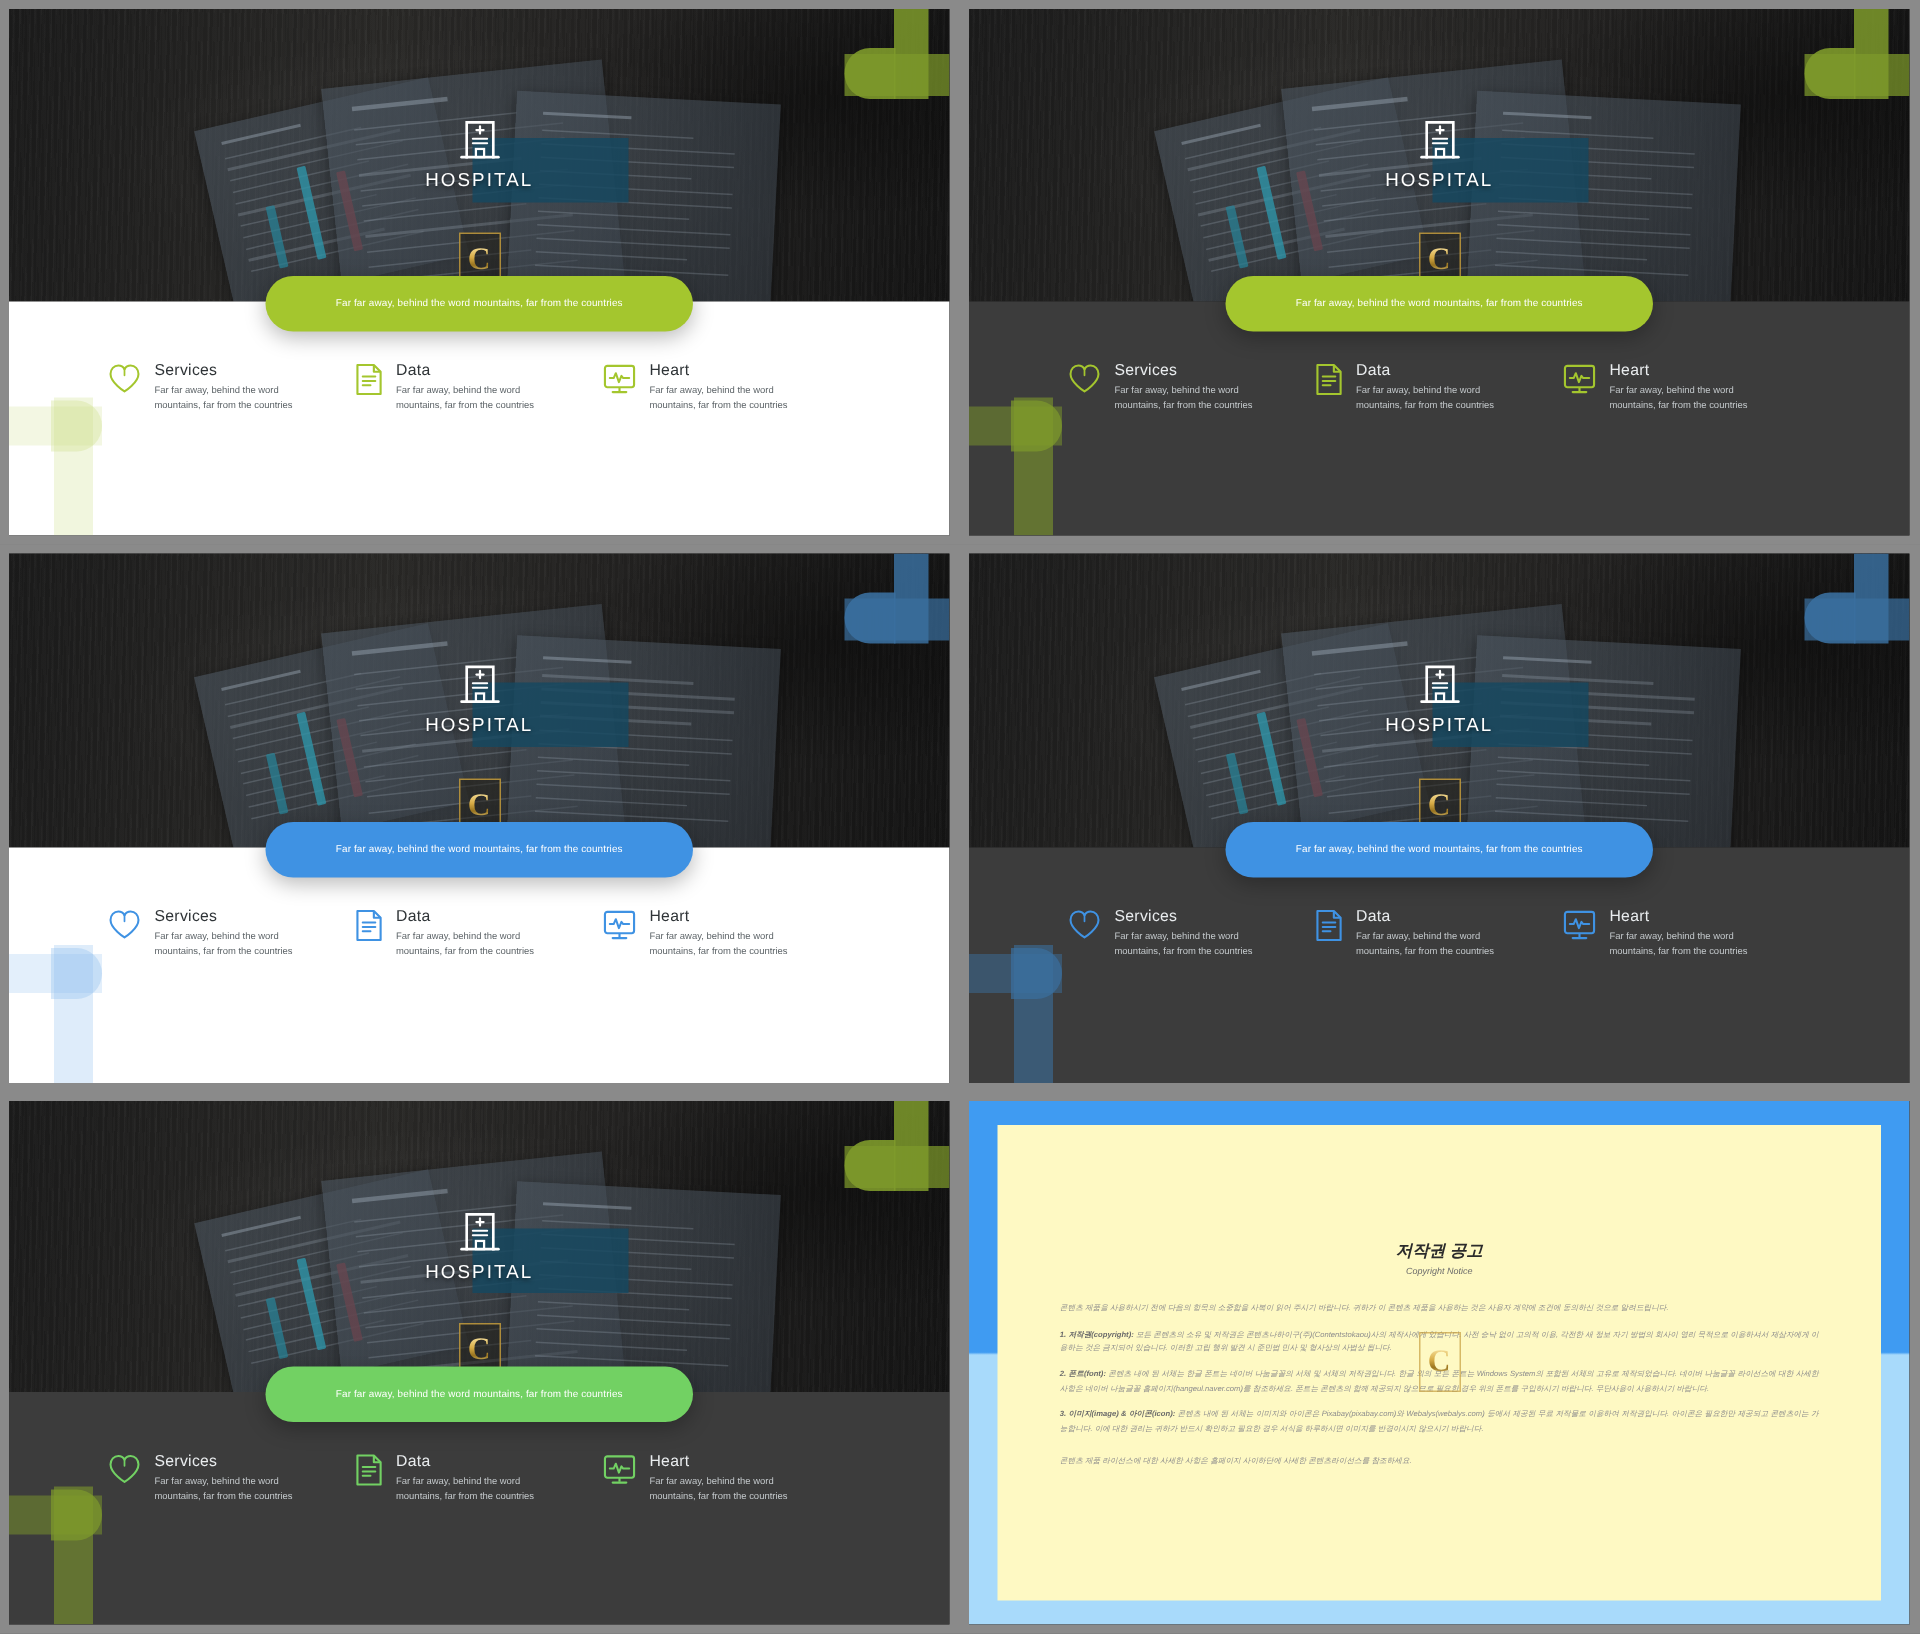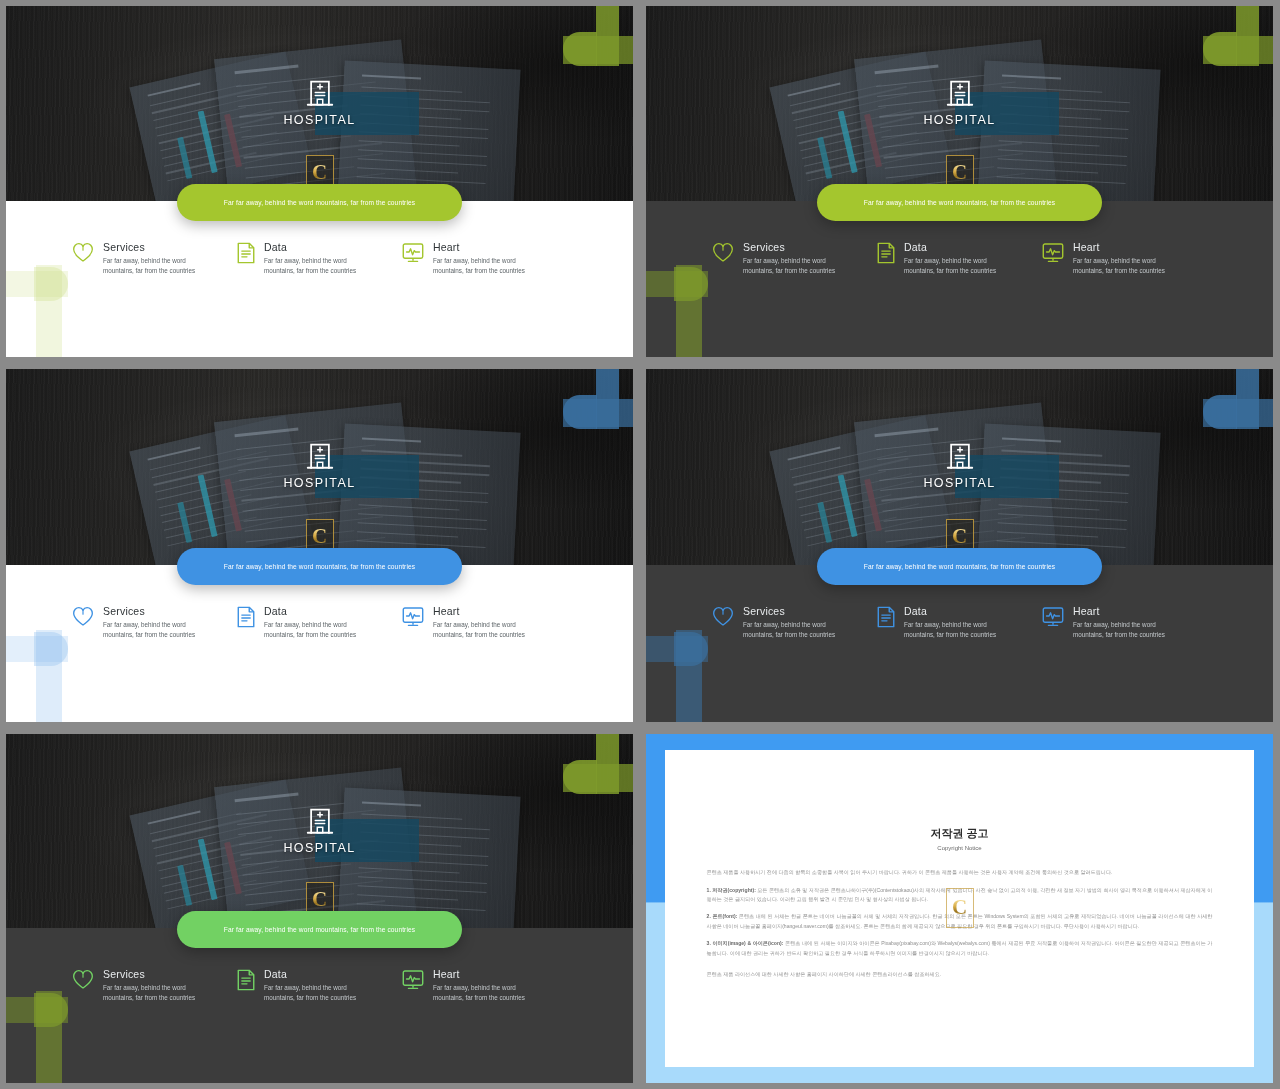--- a/index.html
+++ b/index.html
@@ -145,22 +145,23 @@
   .deco .h { position:absolute; }
   .deco .r { position:absolute; }
 
   
   .cp-outer {
     position:absolute; inset:0;
     background: linear-gradient(180deg,#3f9bf2 0%, #3f9bf2 48%, #a8dafb 48.5%, #a8dafb 100%);
   }
   .cp-paper {
     position:absolute;
-    background:#ffffff;
+    background:#fef9c3;
     box-shadow: 0 0 0 0 rgba(0,0,0,0);
+    font-style: italic;
   }
   .cp-title {
     text-align:center; color:#2b2b2b; font-weight:bold;
   }
   .cp-sub { text-align:center; color:#6a6a6a; }
   .cp-body p { color:#8d8d8d; }
   .cp-body p b { color:#6a6a6a; }
   .cp-watermark {
     position:absolute;
     border:1px solid rgba(198,158,62,0.7);

